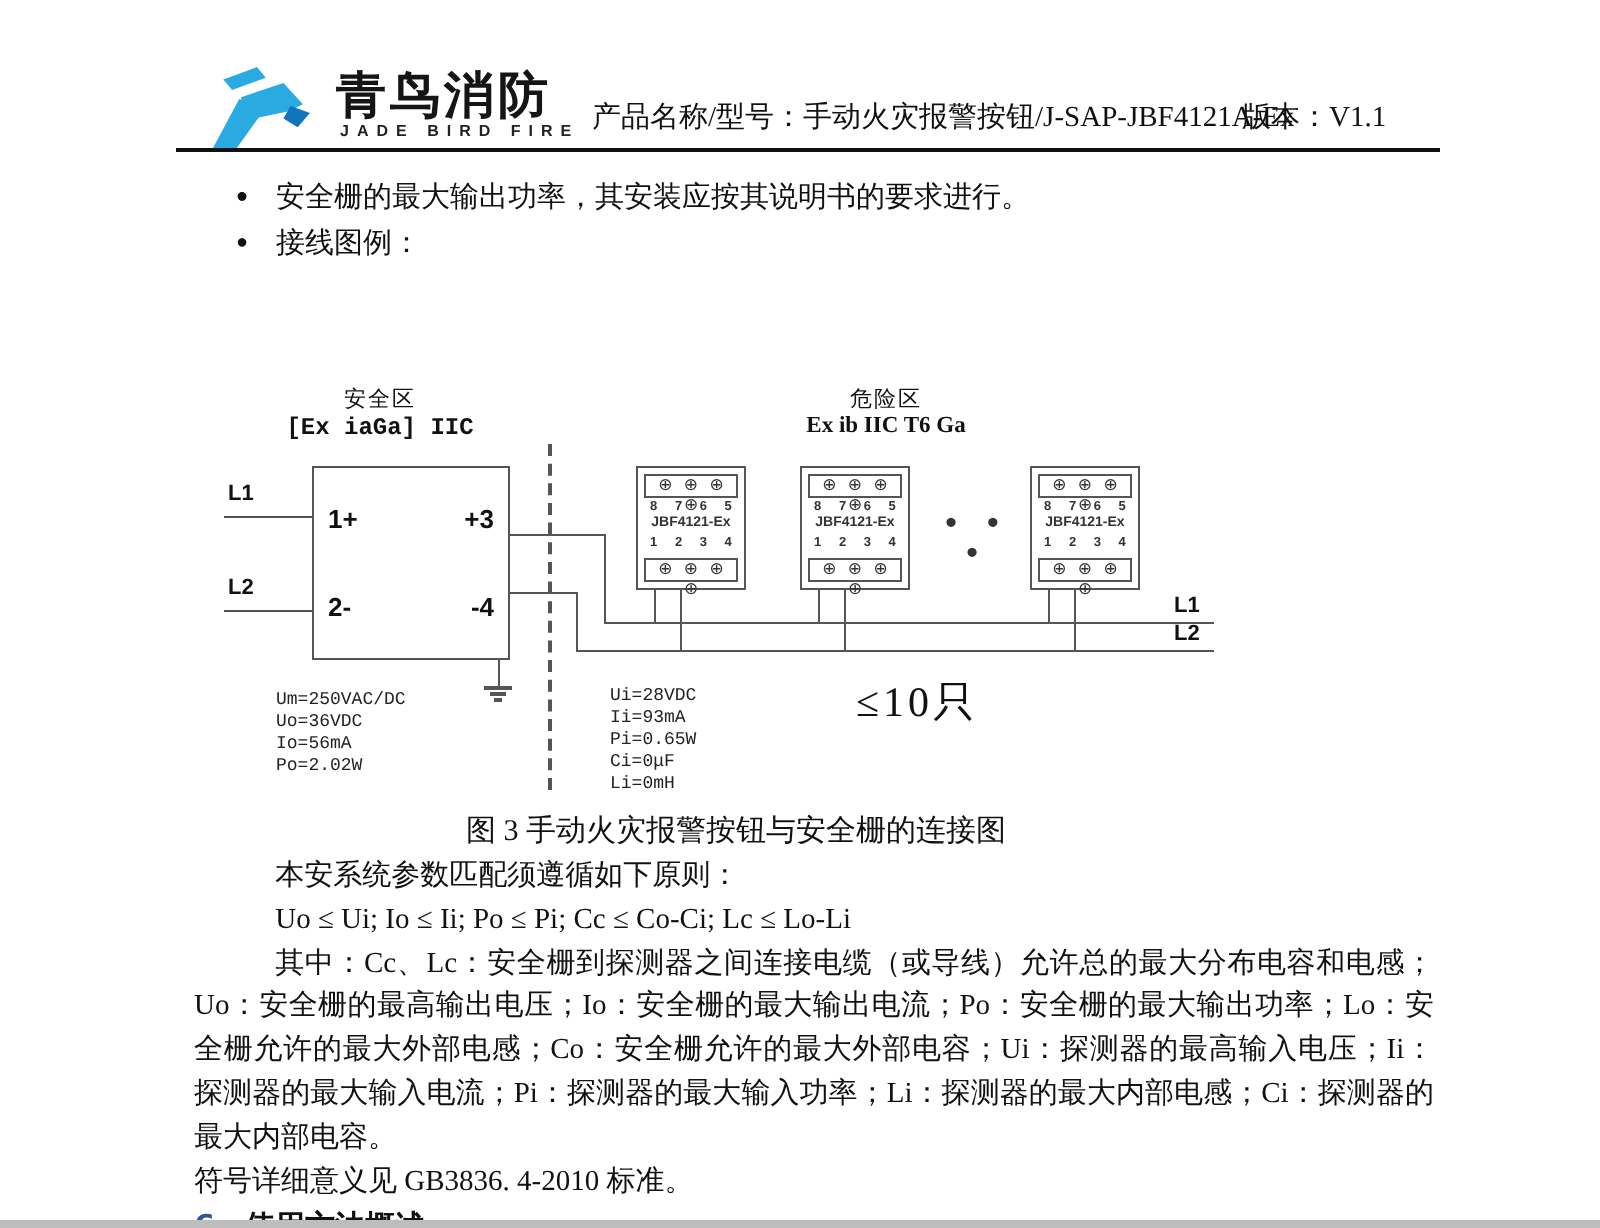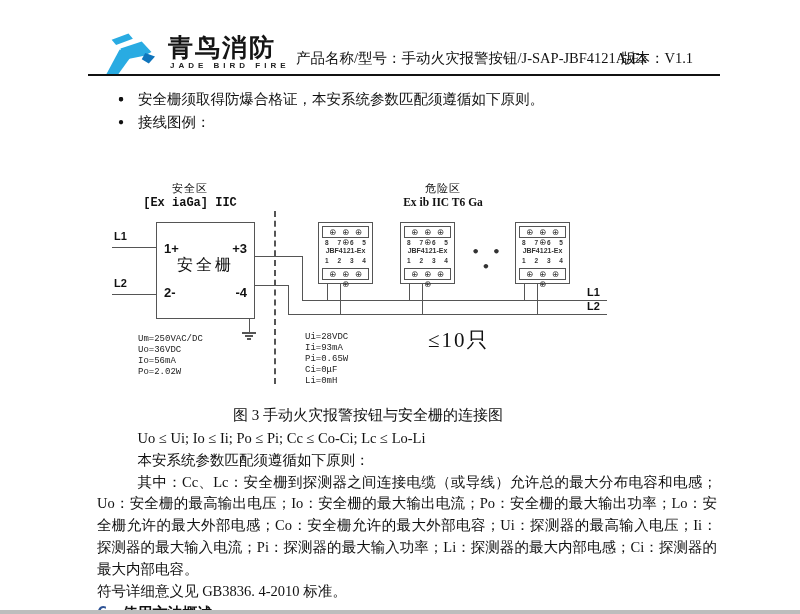--- a/index.html
+++ b/index.html
@@ -15,21 +15,21 @@
   .hdr-product { position:absolute; left:296px; top:49px; font-size:14.5px; }
   .hdr-version { position:absolute; left:621px; top:49px; font-size:14.5px; }
   .hdr-rule { position:absolute; left:88px; top:74px; width:632px; height:2px; background:#111; }
 
   
   .bullets { position:absolute; left:108px; top:88px; width:612px; list-style:none; }
   .bullets li { position:relative; padding-left:30px; font-size:14.5px; line-height:22.5px; }
   .bullet-mark { position:absolute; left:10px; top:0; font-size:10px; }
 
   
-  .diagram { position:absolute; left:0; top:177px; width:800px; height:222px; }
+  .diagram { position:absolute; left:0; top:188px; width:800px; height:222px; }
   .diagram .abs { position:absolute; }
   .zone { text-align:center; width:120px; }
   .zone .z1 { font-size:11px; letter-spacing:1px; }
   .zone-safe .z2 { font-family:Liberation Mono, monospace; font-weight:bold; font-size:12px; }
   .zone-hazard .z2 { font-weight:bold; font-size:11.5px; }
   .dashline { border-left:2px dashed #555; }
   .hline { background:#555; height:1px; }
   .vline { background:#555; width:1px; }
   .barrier { border:1.2px solid #555; background:#fff; }
   .term { position:absolute; font-family:"Liberation Sans",sans-serif; font-weight:600; font-size:13px; }
@@ -74,21 +74,21 @@
 <div class="hdr-product">产品名称/型号：手动火灾报警按钮/J-SAP-JBF4121A-Ex</div>
 <div class="hdr-version">版本：V1.1</div>
 <div class="hdr-rule"></div>
 
 <ul class="bullets">
   <li>
     <span class="bullet-mark">●</span>
   </li>
   <li>
     <span class="bullet-mark">●</span>
-    <span>安全栅须取得防爆合格证，本安系统参数匹配须遵循如下原则。</span>
+    <span>安全栅的最大输出功率，其安装应按其说明书的要求进行。</span>
   </li>
   <li>
     <span class="bullet-mark">●</span>
     <span>接线图例：</span>
   </li>
 </ul>
 
 <div class="diagram">
 
   <div class="abs zone zone-safe" style="left:130px; top:4px;">
@@ -105,21 +105,20 @@
   <div class="abs wire-label" style="left:114px; top:53px;">L1</div>
   <div class="abs hline" style="left:112px; top:70px; width:44px;"></div>
   <div class="abs wire-label" style="left:114px; top:100px;">L2</div>
   <div class="abs hline" style="left:112px; top:117px; width:44px;"></div>
 
   <div class="abs barrier" style="left:156px; top:45px; width:99px; height:97px;">
     <span class="term" style="left:7px; top:18px;">1+</span>
     <span class="term" style="right:7px; top:18px;">+3</span>
     <span class="term" style="left:7px; top:62px;">2-</span>
     <span class="term" style="right:7px; top:62px;">-4</span>
-    <span class="barrier-label">安全栅</span>
   </div>
 
   <div class="abs hline" style="left:255px; top:79px;  width:48px;"></div>
   <div class="abs vline" style="left:302px; top:79px;  height:45px;"></div>
   <div class="abs hline" style="left:255px; top:108px; width:34px;"></div>
   <div class="abs vline" style="left:288px; top:108px; height:30px;"></div>
 
   <div class="abs vline" style="left:249px; top:142px; height:13px;"></div>
   <div>
     <div class="gnd-bar" style="left:242px; top:155px; width:14px;"></div>
@@ -173,20 +172,20 @@
     <div>Pi=0.65W</div>
     <div>Ci=0μF</div>
     <div>Li=0mH</div>
   </div>
   <div class="abs maxcount" style="left:428px; top:149px;">≤10只</div>
 </div>
 
 <div class="caption">图 3 手动火灾报警按钮与安全栅的连接图</div>
 
 <div class="bodytext">
+  <p class="p-indent">本安系统参数匹配须遵循如下原则：</p>
   <p class="p-indent">Uo ≤ Ui; Io ≤ Ii; Po ≤ Pi; Cc ≤ Co-Ci; Lc ≤ Lo-Li</p>
-  <p class="p-indent">本安系统参数匹配须遵循如下原则：</p>
   <p class="p-indent p-just">其中：Cc、Lc：安全栅到探测器之间连接电缆（或导线）允许总的最大分布电容和电感；Uo：安全栅的最高输出电压；Io：安全栅的最大输出电流；Po：安全栅的最大输出功率；Lo：安全栅允许的最大外部电感；Co：安全栅允许的最大外部电容；Ui：探测器的最高输入电压；Ii：探测器的最大输入电流；Pi：探测器的最大输入功率；Li：探测器的最大内部电感；Ci：探测器的最大内部电容。</p>
   <p>符号详细意义见 GB3836. 4-2010 标准。</p>
   <h2 class="sec-heading"><span class="sec-num">6</span><span>、</span><span>使用方法概述</span></h2>
 </div>
 
 <div class="page-edge"></div>
 
 </body></html>

